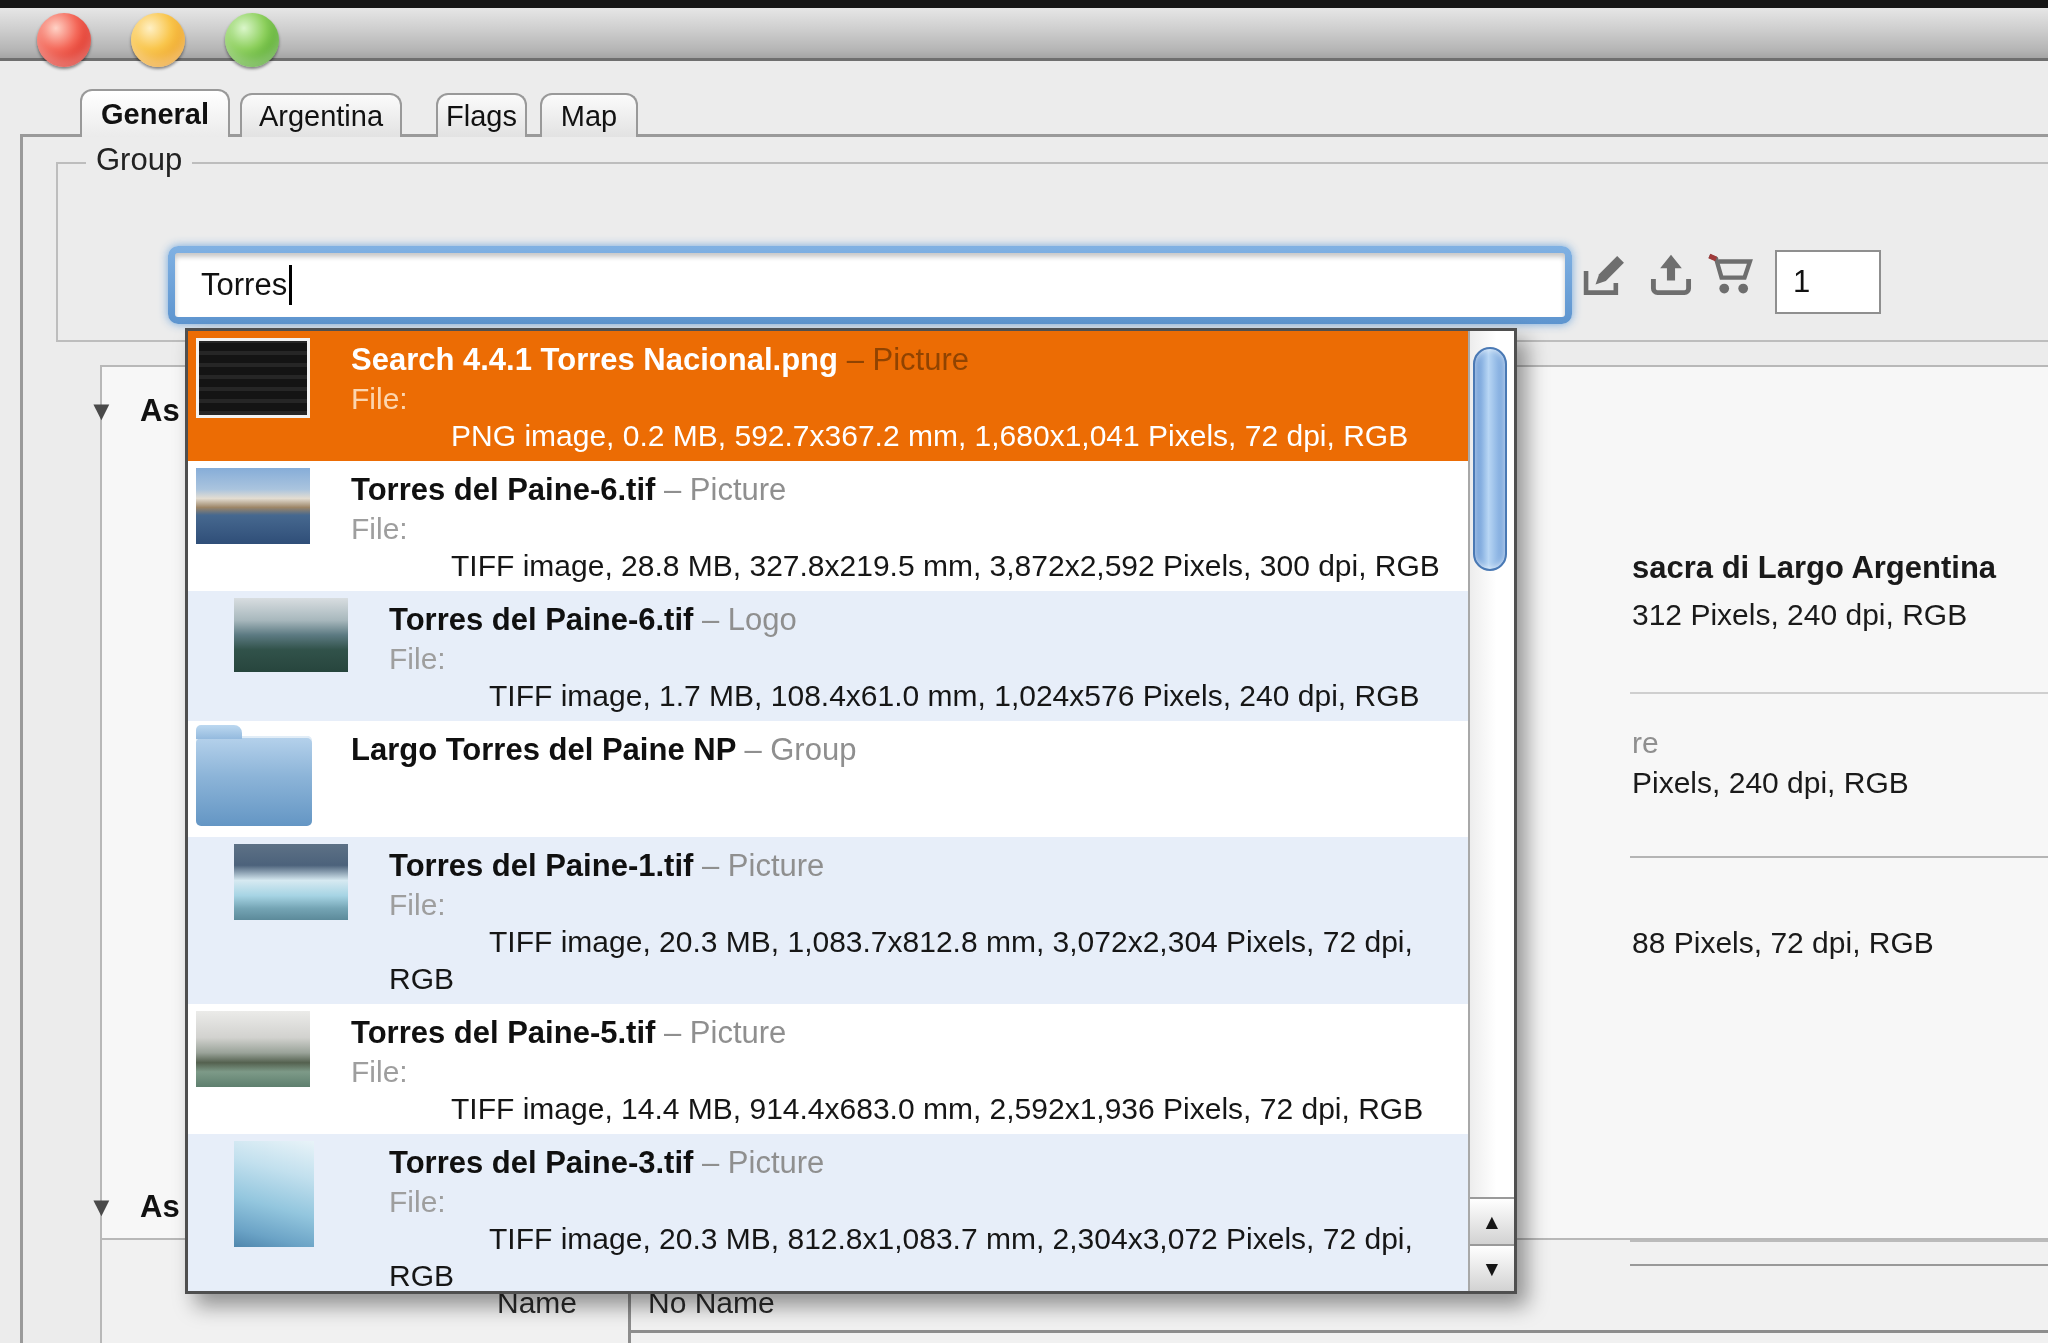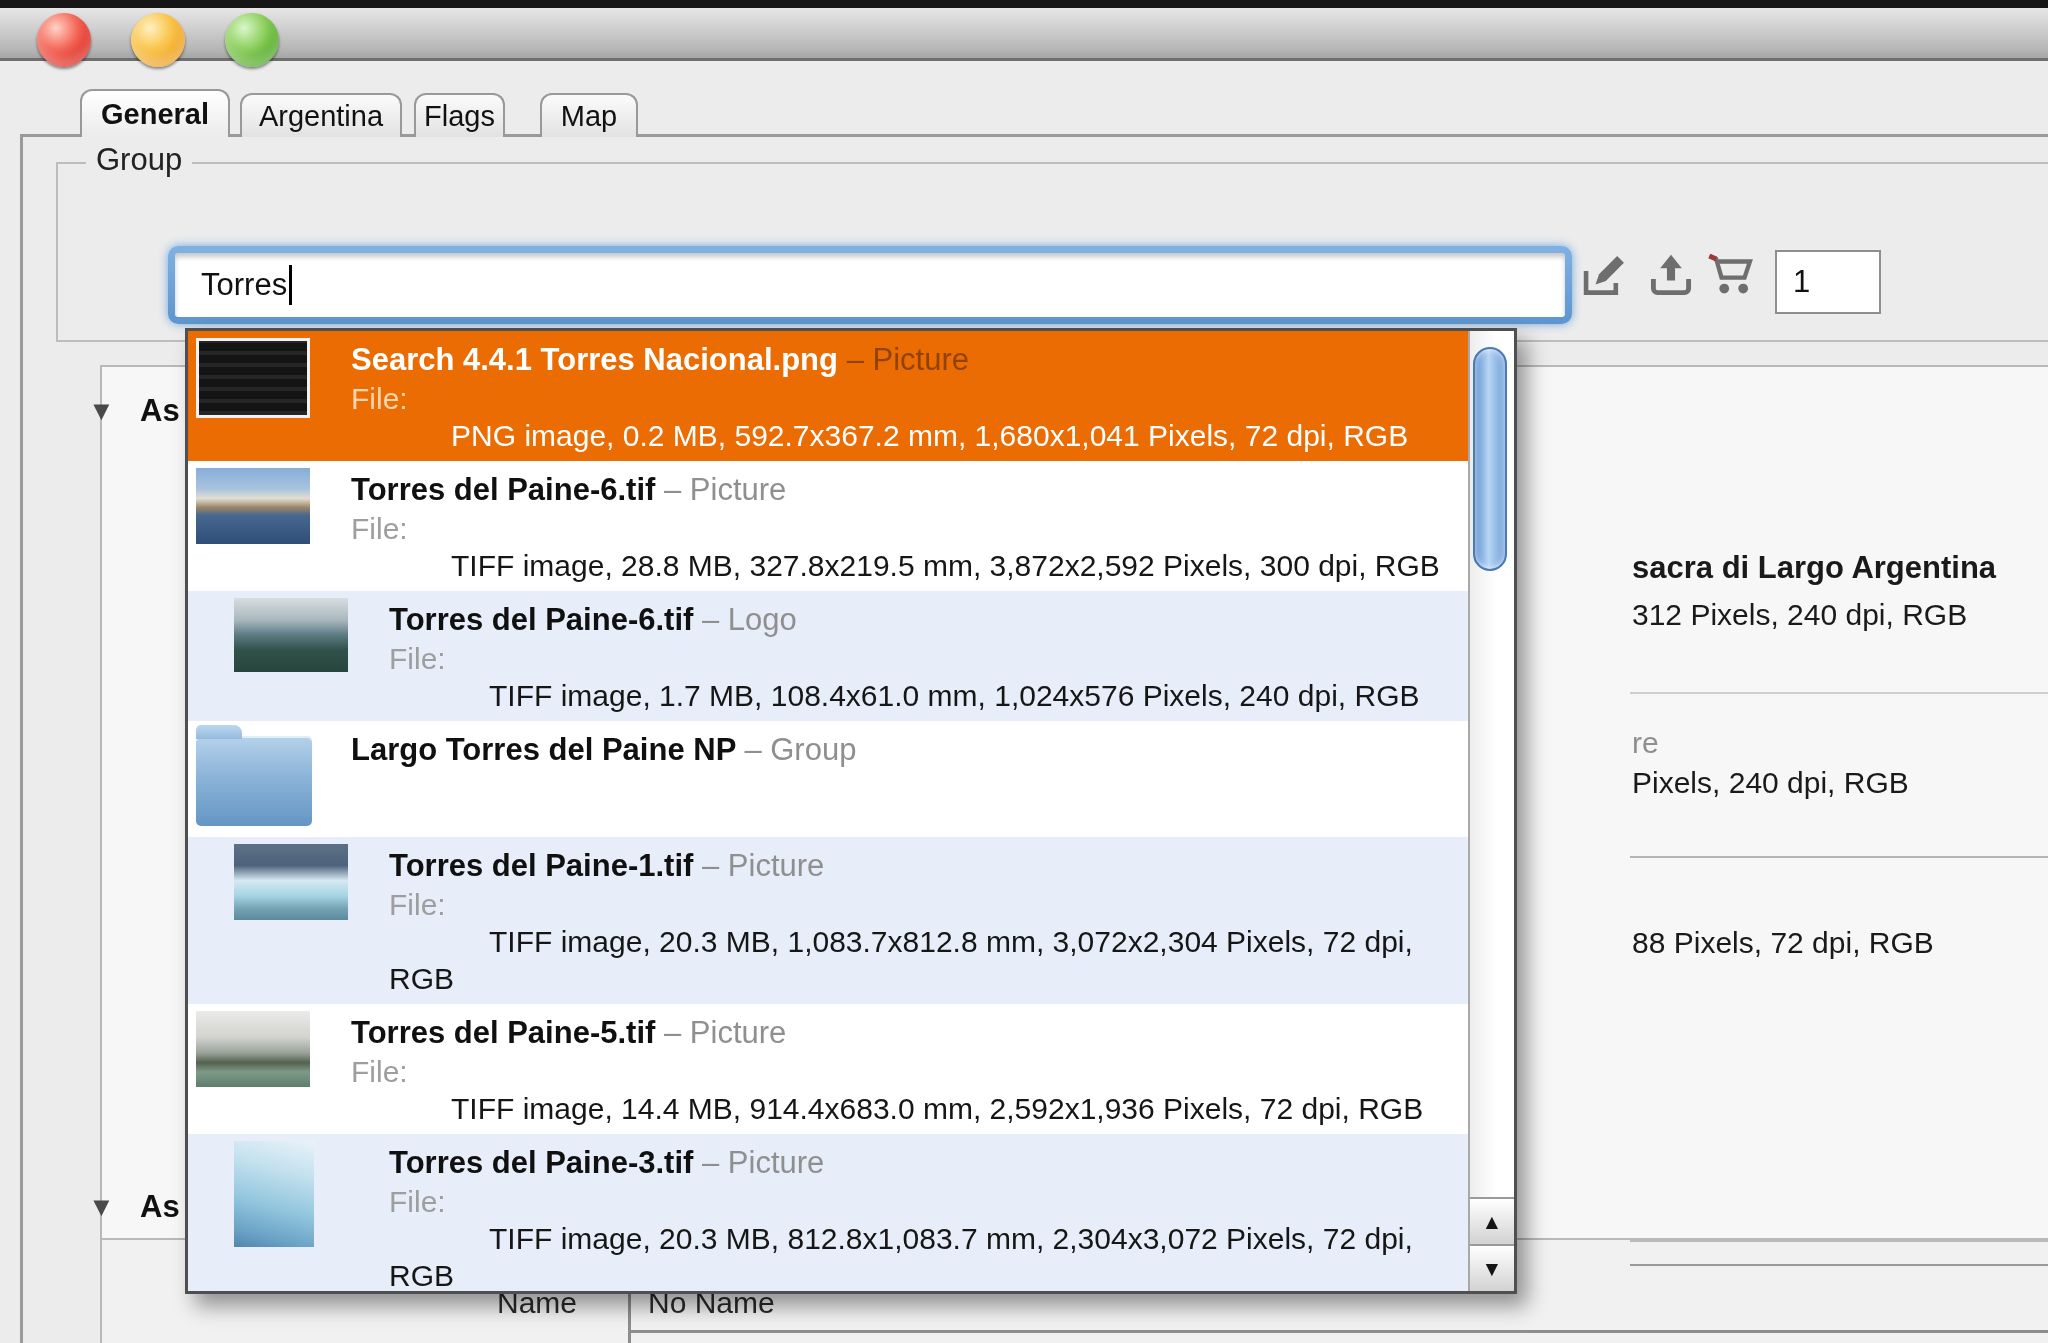--- a/index.html
+++ b/index.html
@@ -22,21 +22,21 @@
   .panel{position:absolute;left:20px;top:134px;width:2028px;height:1209px;
     border-top:3px solid #9a9a9a;border-left:3px solid #9a9a9a;background:#ececec;}
   .tab{position:absolute;top:93px;height:44px;z-index:3;box-sizing:border-box;
     border:2px solid #999;border-bottom:none;border-radius:12px 12px 0 0;
     background:linear-gradient(#fbfbfb,#e2e2e2);
     display:flex;align-items:center;justify-content:center;font-size:29px;color:#111;}
   .tab.selected{top:89px;height:48px;font-weight:bold;z-index:4;
     background:linear-gradient(#ffffff,#ebebeb);}
   #tab-general{left:80px;width:150px;}
   #tab-features{left:240px;width:162px;}
-  #tab-flags{left:414px;width:91px;}
+  #tab-flags{left:436px;width:91px;}
   #tab-map{left:540px;width:98px;}
 
   
   .groupbox{position:absolute;left:56px;top:162px;width:1992px;height:176px;
     border:2px solid #bdbdbd;border-right:none;}
   .group-label{position:absolute;left:86px;top:142px;padding:0 10px;background:#ececec;
     font-size:31px;color:#222;z-index:2;}
 
   
   .assetsbox{position:absolute;left:100px;top:365px;width:1948px;height:873px;

